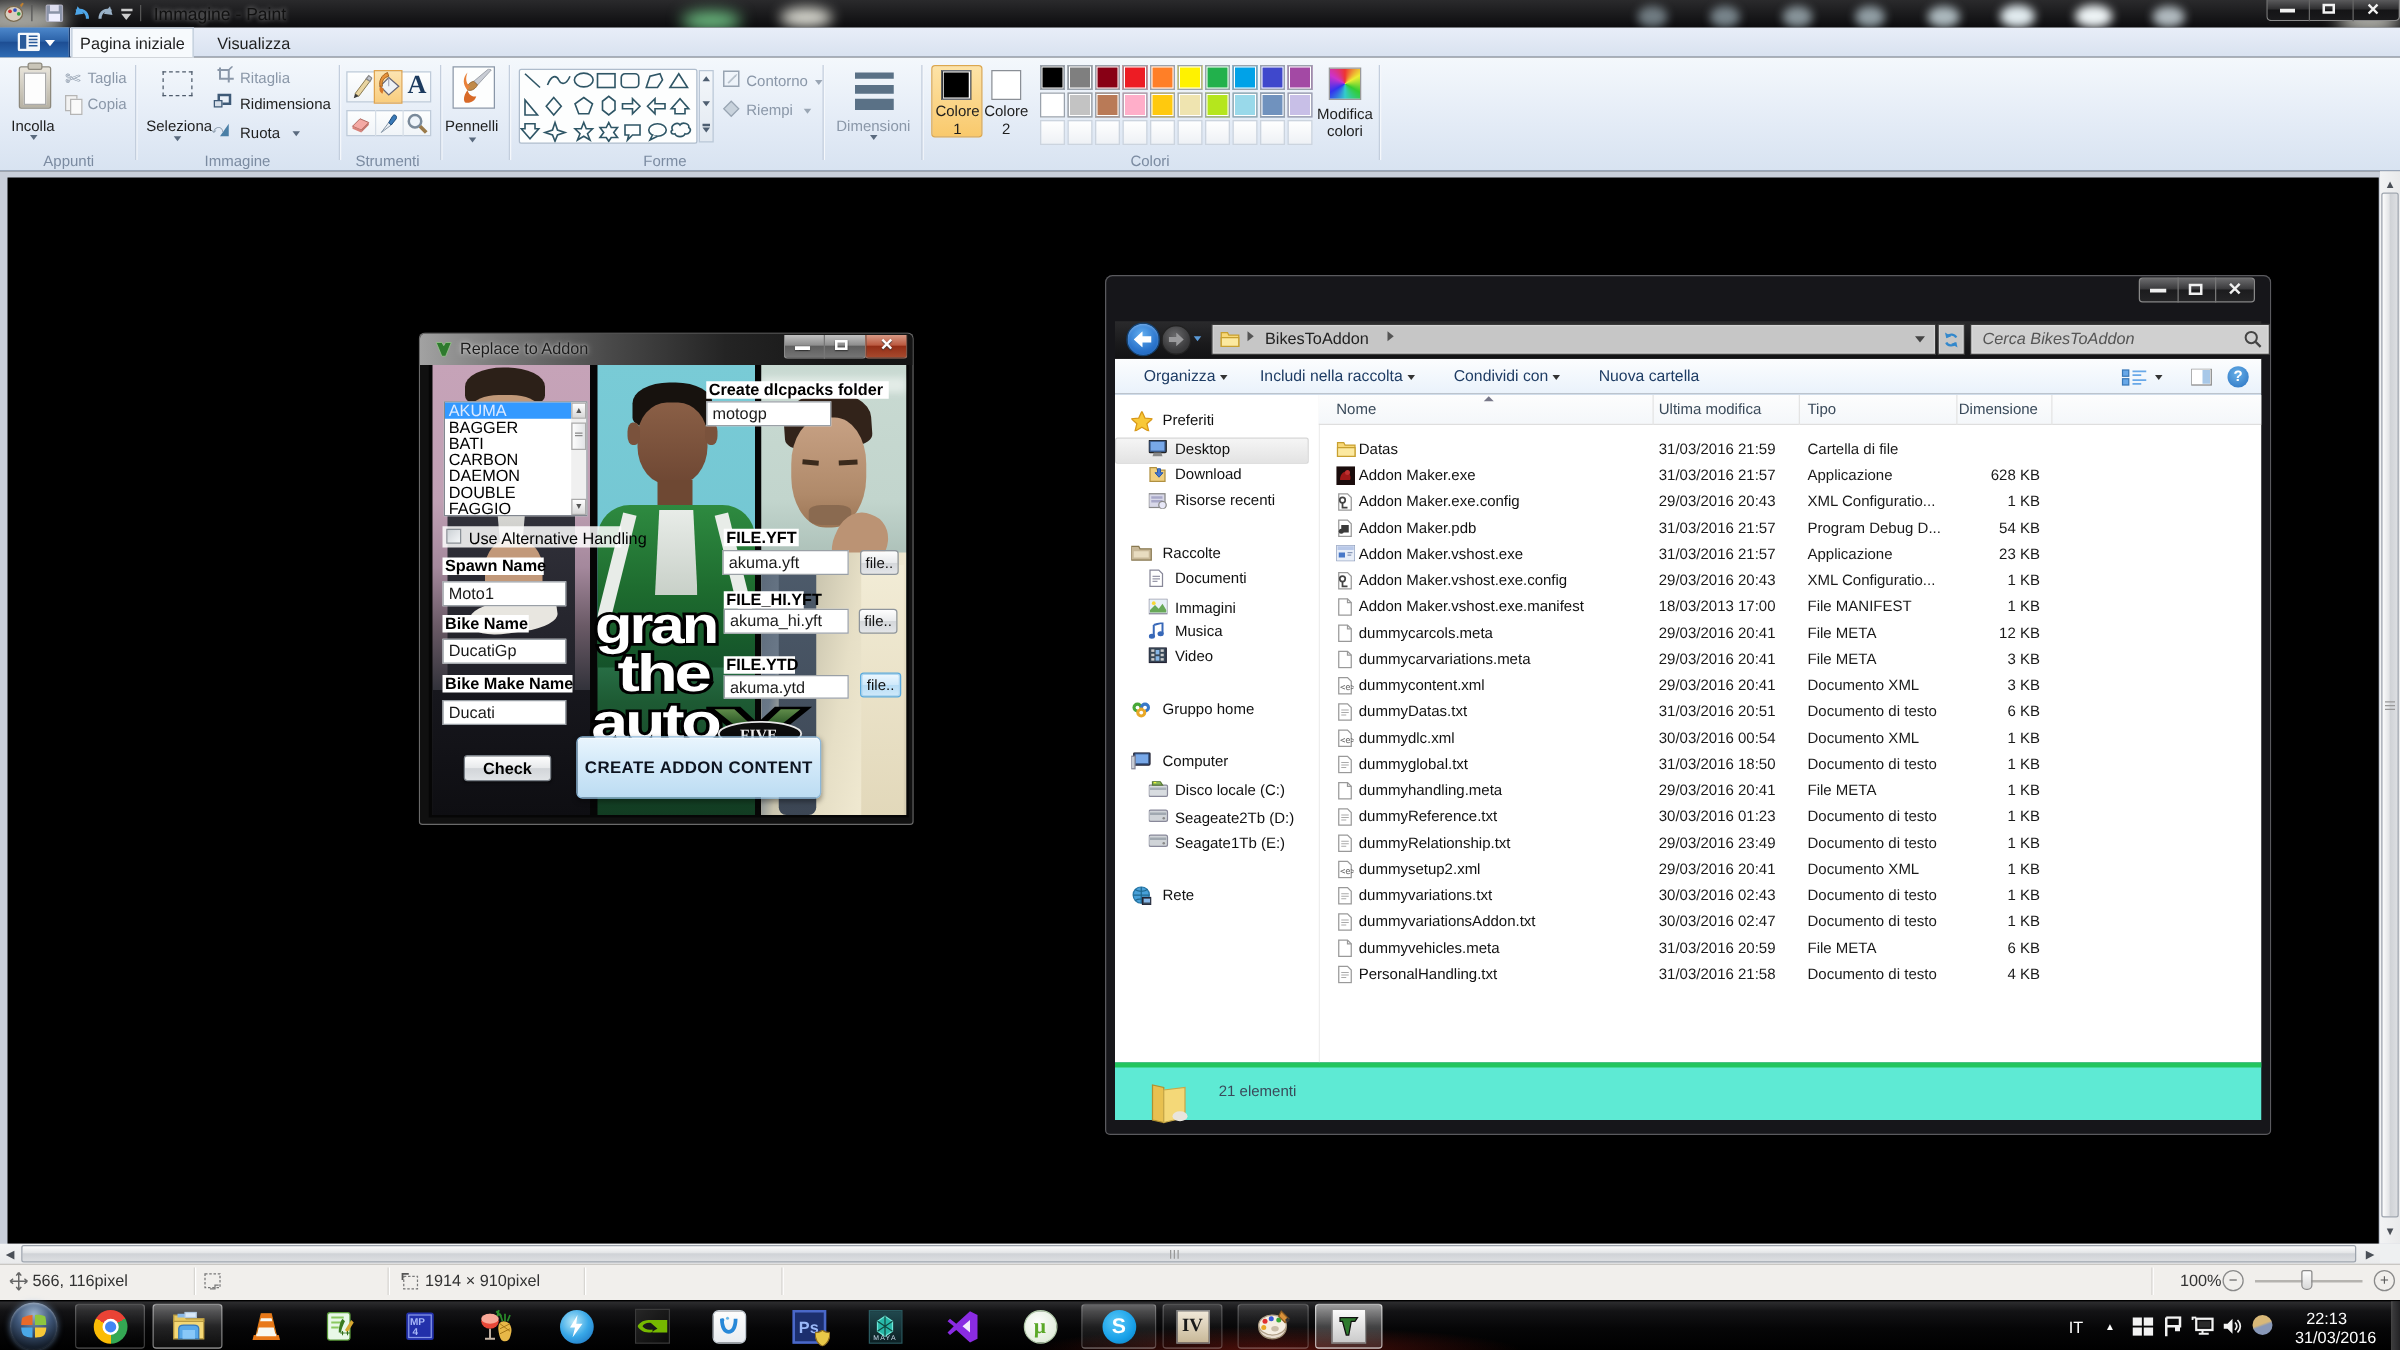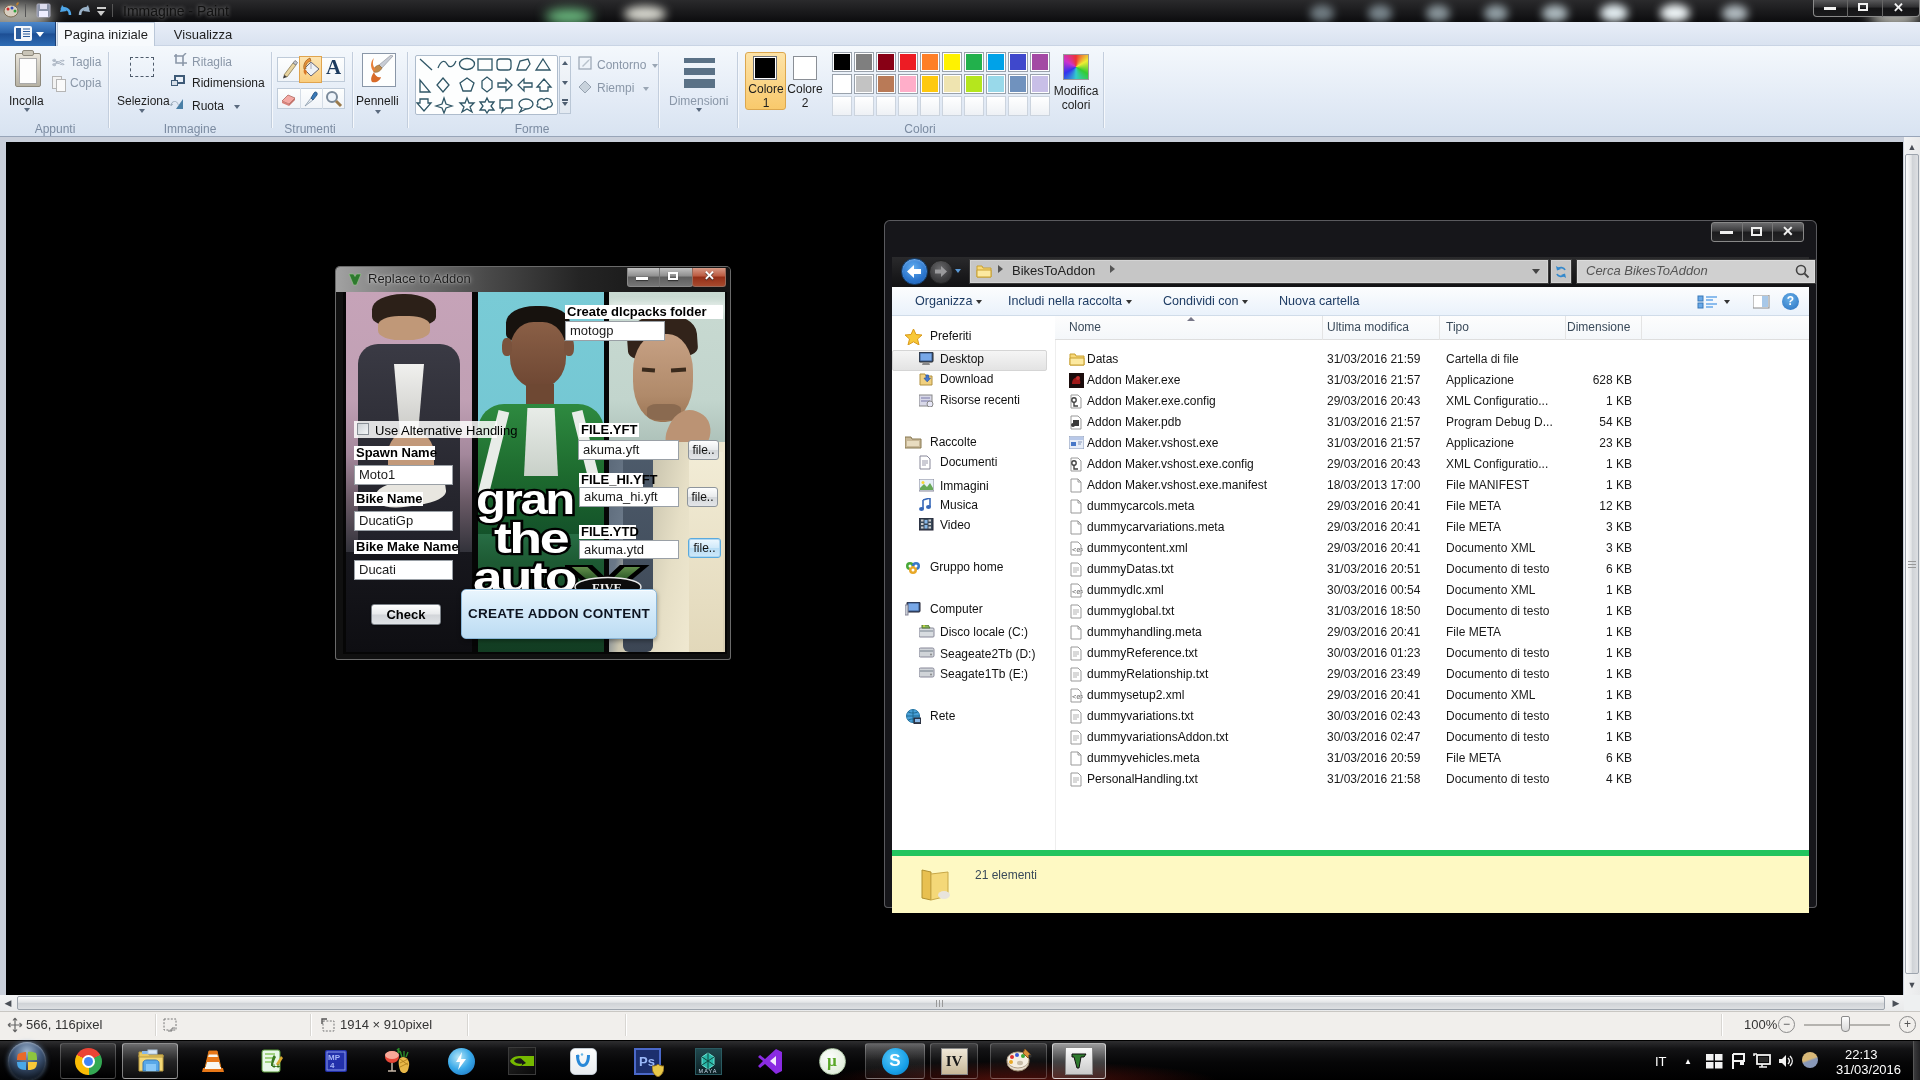--- a/index.html
+++ b/index.html
@@ -70,22 +70,22 @@
   
   #explorer { position:absolute; left:884px; top:220px; width:933px; height:688px;
     background:#16161a; border-radius:6px 6px 4px 4px;
     box-shadow:0 0 0 1px #5a5a5e inset, 2px 4px 14px rgba(0,0,0,0.8); }
   #exp-addr { position:absolute; left:8px; top:37px; width:917px; height:30px;
     background:linear-gradient(#2a2a2c,#1a1a1c 60%,#121214); }
   #exp-tool { position:absolute; left:8px; top:67px; width:917px; height:29px;
     background:linear-gradient(#fcfdfe,#eaf2fb); border-bottom:1px solid #d0dce9;
     font-size:12.6px; color:#1e3c64; }
   #exp-main { position:absolute; left:8px; top:96px; width:917px; height:534px; background:#fff; }
-  #exp-status { position:absolute; left:8px; top:630px; width:917px; height:63px;
-    background:#fef9c3; border-top:6px solid #22c55e; }
+  #exp-status { position:absolute; left:8px; top:630px; width:917px; height:46px;
+    background:#5eead4; border-top:4px solid #22c55e; }
   .fl { position:absolute; white-space:nowrap; font-size:12px; color:#111; }
 
   
   #dialog { position:absolute; left:335px; top:266px; width:396px; height:394px;
     background:#101010; border-radius:5px 5px 3px 3px;
     box-shadow:0 0 0 1px #6a6a6a inset, 3px 5px 16px rgba(0,0,0,0.85); }
   .dlbl { position:absolute; background:#fff; color:#000; font-weight:bold;
     font-size:13px; line-height:14px; padding:0 2px; white-space:nowrap; }
   .dtxt { position:absolute; background:#fff; border:1px solid #9aa0a6; font-size:13px;
     color:#1a1a1a; line-height:17px; padding-left:4px; white-space:nowrap; }
@@ -991,34 +991,50 @@
           <stop offset="0" stop-color="#7aa65c"></stop>
           <stop offset="0.5" stop-color="#2e5a28"></stop>
           <stop offset="1" stop-color="#16331a"></stop>
         </linearGradient>
       </defs>
     <text x="6" y="40" font-family="'Liberation Sans',sans-serif" font-weight="bold" font-size="40" textLength="70" lengthAdjust="spacingAndGlyphs" fill="url(#vg)" stroke="#000" stroke-width="5" paint-order="stroke" transform="scale(1,0.78)">V</text>
     <ellipse cx="43" cy="29" rx="33" ry="9.5" fill="#0c0c0c" stroke="#e8e8e8" stroke-width="1.5"></ellipse>
     <text x="27" y="34" font-family="'Liberation Serif',serif" font-weight="bold" font-size="12.5" fill="#f0f0f0">FIVE</text>
   </svg>
 
+  <div class="abs" style="left:20px;top:55px;width:115px;height:92px;background:#fff;border:1px solid #828790">
+    <div class="abs" style="left:0;top:0;width:101px;height:13px;background:#3399ff;color:#dceaff;font-size:13px;line-height:13px;padding-left:3px">AKUMA</div>
+    <div class="abs" style="left:3px;top:13px;font-size:13px;line-height:13px;color:#000">BAGGER</div>
+    <div class="abs" style="left:3px;top:26px;font-size:13px;line-height:13px;color:#000">BATI</div>
+    <div class="abs" style="left:3px;top:39px;font-size:13px;line-height:13px;color:#000">CARBON</div>
+    <div class="abs" style="left:3px;top:52px;font-size:13px;line-height:13px;color:#000">DAEMON</div>
+    <div class="abs" style="left:3px;top:65px;font-size:13px;line-height:13px;color:#000">DOUBLE</div>
+    <div class="abs" style="left:3px;top:78px;font-size:13px;line-height:13px;color:#000">FAGGIO</div>
+    <div class="abs" style="left:101px;top:0;width:12px;height:90px;background:#f0f0f0">
+      <div class="abs" style="left:0;top:0;width:12px;height:13px;background:linear-gradient(#fefefe,#d8d8d8);border:1px solid #aaa;font-size:7px;color:#555;text-align:center;line-height:12px">▲</div>
+      <div class="abs" style="left:0;top:16px;width:12px;height:22px;background:linear-gradient(90deg,#fdfdfd,#e2e4e6);border:1px solid #aaa">
+        <div style="margin:7px 2px 0;border-top:1px solid #888;border-bottom:1px solid #888;height:3px"></div>
+      </div>
+      <div class="abs" style="left:0;top:77px;width:12px;height:13px;background:linear-gradient(#fefefe,#d8d8d8);border:1px solid #aaa;font-size:7px;color:#555;text-align:center;line-height:12px">▼</div>
+    </div>
+  </div>
 
   <div class="abs" style="left:19px;top:155px;width:143px;height:17px;background:rgba(255,255,255,0.85)"></div>
   <div class="abs" style="left:22px;top:157px;width:12px;height:12px;background:linear-gradient(135deg,#cdd2d6,#f4f6f8);border:1px solid #8a9097"></div>
   <div class="abs" style="left:40px;top:157px;font-size:13px;color:#000">Use Alternative Handling</div>
 
   <div class="dlbl" style="left:19px;top:180px;width:81px">Spawn Name</div>
   <div class="dtxt" style="left:19px;top:199px;width:99px;height:20px">Moto1</div>
   <div class="dlbl" style="left:19px;top:226px;width:69px">Bike Name</div>
   <div class="dtxt" style="left:19px;top:245px;width:99px;height:20px">DucatiGp</div>
   <div class="dlbl" style="left:19px;top:274px;width:104px">Bike Make Name</div>
   <div class="dtxt" style="left:19px;top:294px;width:99px;height:20px">Ducati</div>
   <div class="abs" style="left:36px;top:338px;width:70px;height:21px;border:1px solid #7a8087;border-radius:3px;background:linear-gradient(#fefefe,#e8eaec 48%,#d2d5d9 52%,#e0e3e6);font-size:13px;font-weight:bold;text-align:center;line-height:20px;box-shadow:0 1px 2px rgba(0,0,0,0.4)">Check</div>
 
-  <div class="dlbl" style="left:230px;top:39px;width:158px">Create dlcpacks folder</div>
+  <div class="dlbl" style="left:230px;top:39px;width:146px">Create dlcpacks folder</div>
   <div class="dtxt" style="left:230px;top:55px;width:100px;height:20px">motogp</div>
   <div class="dlbl" style="left:244px;top:157px;width:60px">FILE.YFT</div>
   <div class="dtxt" style="left:243px;top:174px;width:101px;height:20px">akuma.yft</div>
   <div class="fbtn" style="left:353px;top:174px">file..</div>
   <div class="dlbl" style="left:244px;top:207px;width:64px">FILE_HI.YFT</div>
   <div class="dtxt" style="left:244px;top:221px;width:100px;height:20px">akuma_hi.yft</div>
   <div class="fbtn" style="left:352px;top:221px">file..</div>
   <div class="dlbl" style="left:244px;top:259px;width:57px">FILE.YTD</div>
   <div class="dtxt" style="left:244px;top:274px;width:100px;height:19px">akuma.ytd</div>
   <div class="fbtn" style="left:353px;top:272px;width:33px;border:1px solid #5aaade;background:linear-gradient(#eef8ff,#cfe9fa 50%,#b8ddf5 51%,#cfe9fa);box-shadow:0 0 0 1px #aed6f0 inset">file..</div>

